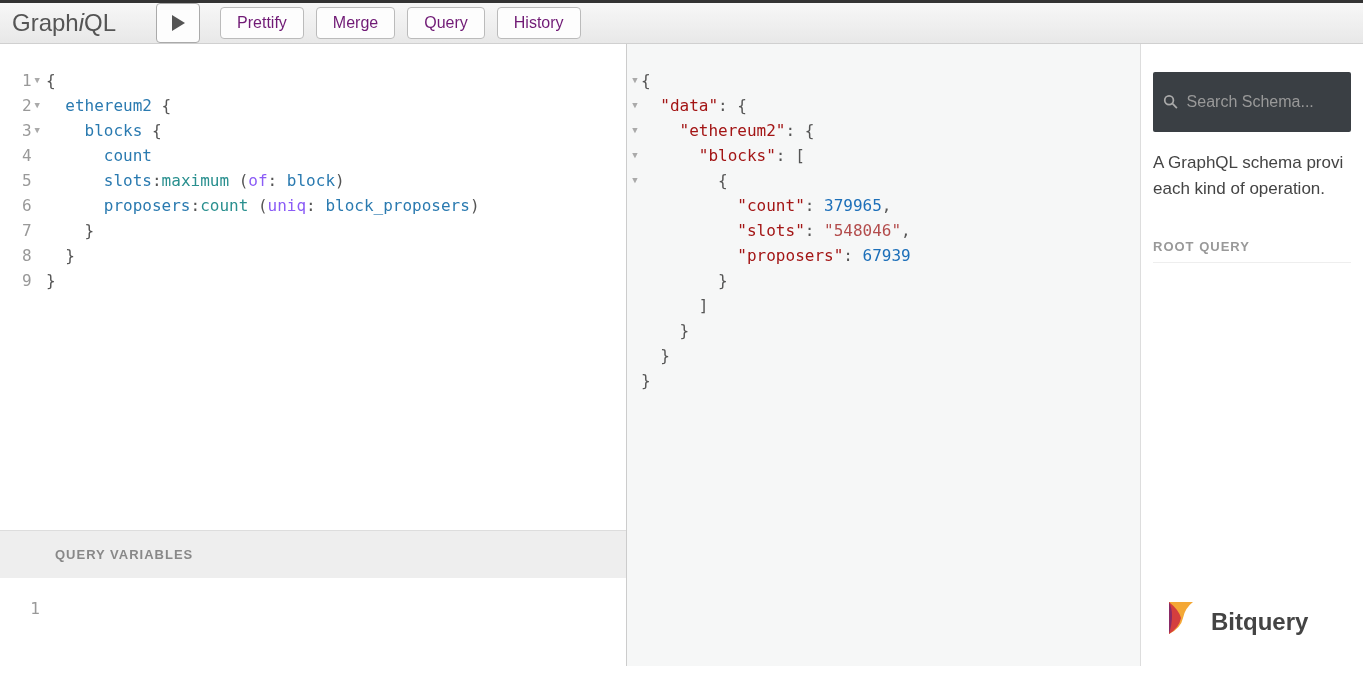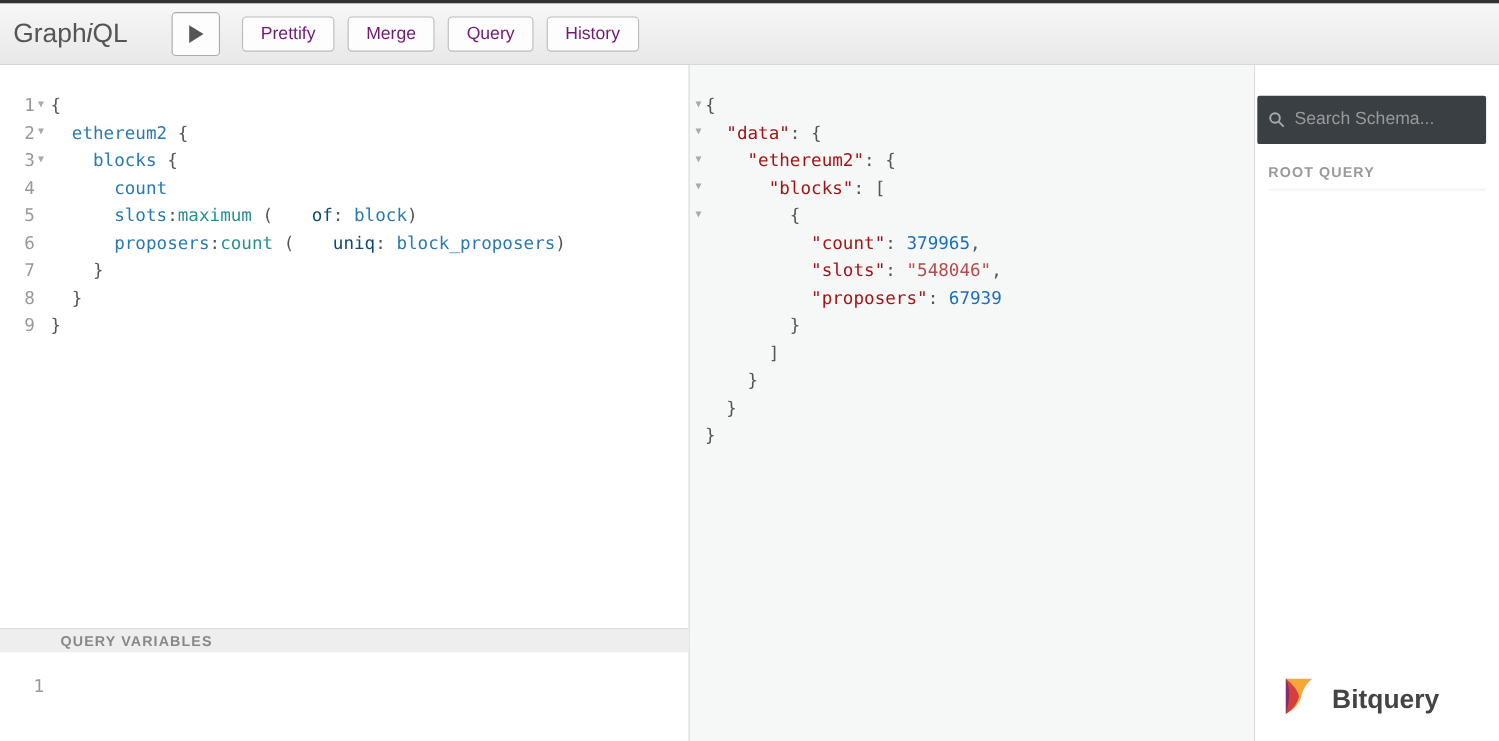--- a/index.html
+++ b/index.html
@@ -4,21 +4,21 @@
   <style>
     * { box-sizing: border-box; margin: 0; padding: 0; }
     body {
       font-family: -apple-system, BlinkMacSystemFont, "Segoe UI", Helvetica, Arial, sans-serif;
       width: 1363px;
       height: 674px;
       overflow: hidden;
       background: #fff;
     }
     .topbar {
-      height: 59px;
+      height: 44px;
       background: linear-gradient(#f7f7f7, #e8e8e8);
       border-bottom: 1px solid #d0d0d0;
       border-top: 3px solid #333;
       display: flex;
       align-items: center;
       padding: 0 0 0 12px;
     }
     .logo {
       font-size: 24px;
       color: #555;
@@ -77,24 +77,24 @@
     }
     .gutter .ln { height: 25px; display:flex; justify-content:flex-end; align-items:center;}
     .gutter .fold { font-size:9px; color:#aaa; margin-left:3px;}
     .code {
       flex: 1;
       white-space: pre;
       color: #555;
     }
     .kw { color: #2a7ab0; }
     .fn { color: #2a908f; }
-    .arg { color: #0c4a6e; margin-left: 35px; }
+    .arg { color: #8b5cf6; }
     .punc { color: #555; }
     .query-vars-bar {
-      height: 22px;
+      height: 48px;
       background: #eee;
       border-top: 1px solid #ddd;
       padding-left: 55px;
       display: flex;
       align-items: center;
       color: #888;
       font-size: 13px;
       letter-spacing: 1px;
       font-weight: 600;
     }
@@ -139,23 +139,23 @@
       align-items: center;
       padding: 0 12px;
       height: 52px;
       margin-top: -52px;
       border-bottom: 1px solid #d0d0d0;
       background: linear-gradient(#f7f7f7, #e8e8e8);
     }
     .doc-title { font-size: 18px; font-weight:600; color:#444; white-space:nowrap; overflow:hidden; text-overflow:ellipsis; max-width:160px;}
     .close-x { font-size: 20px; color:#555; cursor:pointer; }
     .search-wrap {
-      margin: 28px 12px 18px 2px;
+      margin: 28px 12px 18px 12px;
       background: #3a3f44;
-      height: 44px;
+      height: 60px;
       display: flex;
       align-items: center;
       padding: 0 10px;
       border-radius: 2px;
     }
     .search-wrap input {
       background: transparent;
       border: none;
       outline: none;
       color: #bbb;
@@ -270,20 +270,21 @@
   </div>
 
   <div class="doc-pane">
     <div class="search-wrap">
       <svg width="18" height="18" viewBox="0 0 18 18">
           <circle cx="7" cy="7" r="5" stroke="#aaa" stroke-width="2" fill="none"></circle>
           <line x1="11" y1="11" x2="16" y2="16" stroke="#aaa" stroke-width="2"></line>
         </svg>
       <input type="text" placeholder="Search Schema..." style="">
     </div>
+    <div class="doc-desc">A GraphQL schema provi each kind of operation.</div>
     <div class="root-label">ROOT QUERY</div>
     <hr class="root-hr">
     <div class="brand">
       <svg class="brand-logo" viewBox="0 0 32 36">
         <path d="M4 2 L28 2 Q20 8 18 18 Q16 28 4 34 Z" fill="#f4a836"></path>
         <path d="M4 2 Q14 10 16 18 Q14 28 4 34 Z" fill="#d43e3e"></path>
         <path d="M4 2 Q10 14 4 34 Z" fill="#8a2a66"></path>
       </svg>
       <span>Bitquery</span>
     </div>

